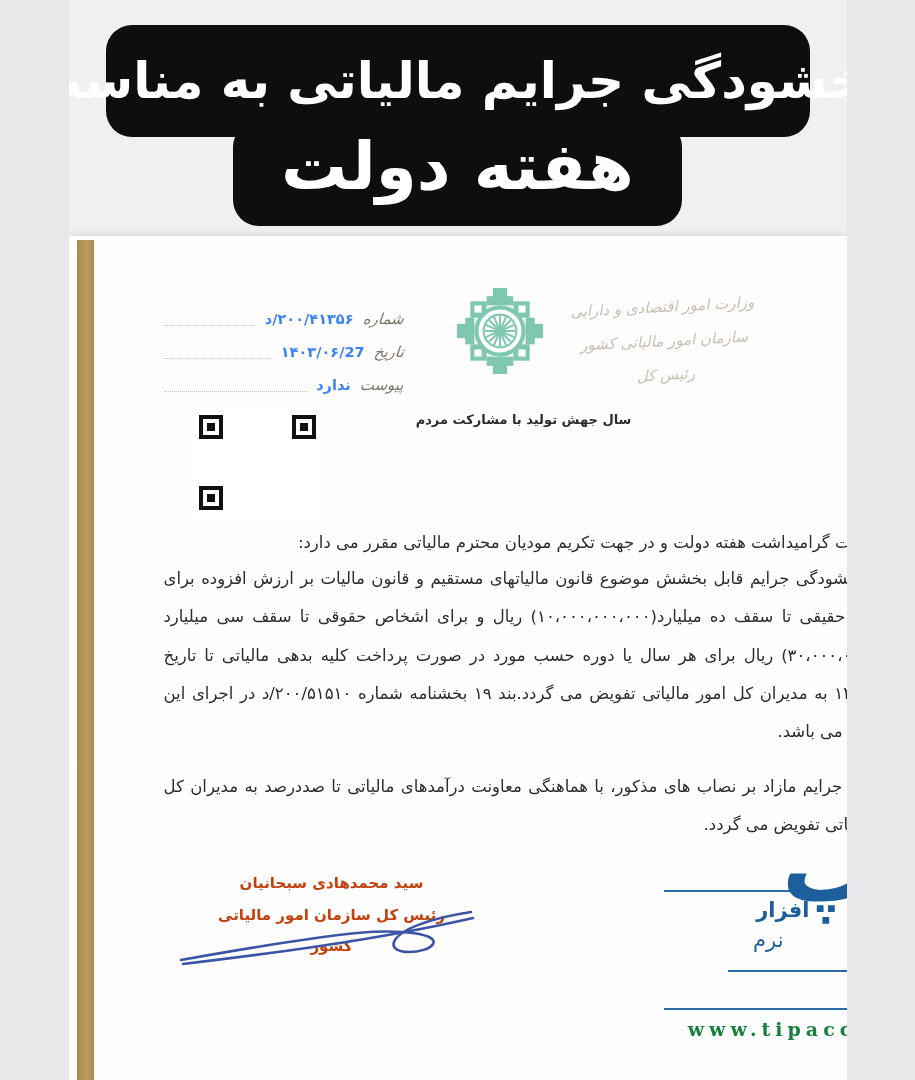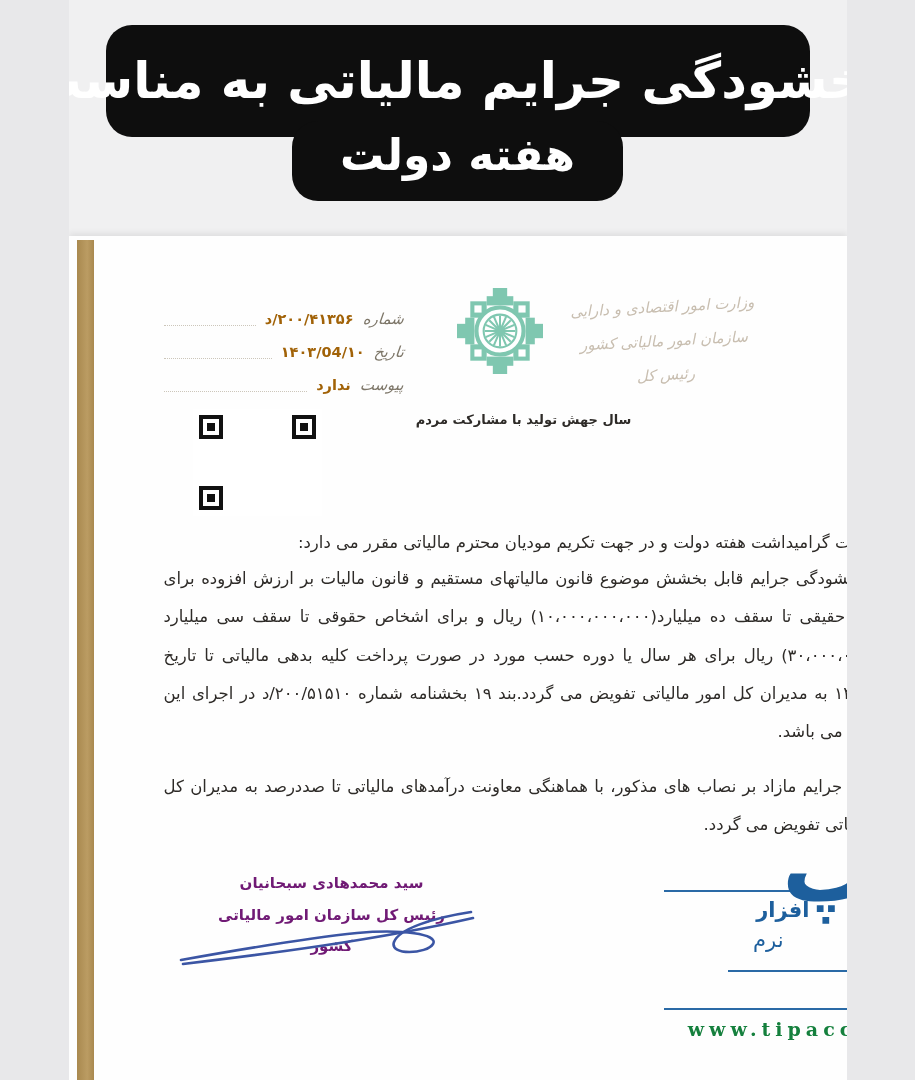--- a/index.html
+++ b/index.html
@@ -5,62 +5,62 @@
   html,body{margin:0;padding:0;}
   body{background:#e8e8ea;font-family:"DejaVu Sans",sans-serif;}
   .frame{position:relative;width:778px;height:1080px;background:#f0f0f1;overflow:hidden;margin:0 auto;}
 
   
   .banner{position:absolute;top:25px;left:37px;right:37px;text-align:center;z-index:5;}
   .banner .blk{background:#0e0e0e;color:#fff;font-weight:bold;}
   .banner .blk1{height:112px;border-radius:26px;display:flex;align-items:center;justify-content:center;
     font-size:50px;white-space:nowrap;letter-spacing:0;}
   .banner .blk2{display:inline-block;margin-top:-16px;padding:10px 48px 22px;border-radius:26px;
-    font-size:44px;line-height:1.1;position:relative;}
+    font-size:66px;line-height:1.1;position:relative;}
 
   
   .page{position:absolute;top:236px;left:0;right:0;bottom:0;background:#fefefe;
     box-shadow:0 -3px 6px rgba(0,0,0,.07);}
   .spine{position:absolute;top:4px;left:8px;width:17px;bottom:0;
     background:linear-gradient(90deg,#a9894f,#bb9c63 60%,#a9894f);}
 
   
   .ministry{position:absolute;top:55px;right:58px;width:250px;text-align:center;
     color:#c8beb0;font-style:italic;font-size:15px;line-height:2.25;letter-spacing:1px;
     transform:rotate(-3deg);direction:rtl;}
   .emblem{position:absolute;top:52px;left:388px;width:86px;height:86px;}
   .center-lines{position:absolute;top:176px;left:330px;width:250px;text-align:center;direction:rtl;color:#2e2b28;}
   .slogan{font-size:13px;font-weight:bold;}
   .besmele{font-size:14.5px;font-weight:bold;margin-top:9px;}
 
   .fields{position:absolute;top:66px;left:95px;width:240px;direction:rtl;}
   .frow{display:flex;align-items:center;gap:9px;height:33px;}
   .flabel{color:#7d7668;font-style:italic;font-size:15px;white-space:nowrap;transform:skewX(-6deg);}
-  .fvalue{color:#a16207;font-weight:600;font-size:14.5px;letter-spacing:.5px;white-space:nowrap;direction:rtl;unicode-bidi:plaintext;}
+  .fvalue{color:#3b82f6;font-weight:600;font-size:14.5px;letter-spacing:.5px;white-space:nowrap;direction:rtl;unicode-bidi:plaintext;}
   .ffill{flex:1;border-bottom:1px dotted #ccc6ba;height:1px;transform:translateY(6px);}
 
   .qr{position:absolute;top:177px;left:128px;width:121px;height:99px;background:#fff;
     background-image:
       repeating-linear-gradient(90deg,#161616 0 5px,#fff 5px 8px,#161616 8px 10px,#fff 10px 16px,#161616 16px 19px,#fff 19px 23px),
       repeating-linear-gradient(0deg,#161616 0 4px,#fff 4px 9px,#161616 9px 12px,#fff 12px 17px);
     background-blend-mode:lighten;outline:4px solid #fff;}
   .finder{position:absolute;width:16px;height:16px;border:4px solid #111;background:#fff;}
   .finder::after{content:"";position:absolute;left:4px;top:4px;width:8px;height:8px;background:#111;}
   .f-tl{top:2px;left:2px}.f-tr{top:2px;right:2px}.f-bl{bottom:2px;left:2px}
 
   
   .content{position:absolute;top:248px;left:95px;width:744px;direction:rtl;color:#2e2b28;}
   .recipient{font-weight:bold;font-size:17.5px;}
   .salam{font-style:italic;font-size:17px;margin-top:15px;transform:skewX(-8deg);width:110px;}
   .intro{font-size:16.5px;margin-top:14px;}
   .para{font-size:16.5px;line-height:2.32;text-align:justify;margin-top:8px;}
 
   
   .sig{position:absolute;top:632px;left:128px;width:270px;text-align:center;direction:rtl;
-    font-weight:bold;font-size:15px;color:#701a75;line-height:2.1;}
+    font-weight:bold;font-size:15px;color:#c2410c;line-height:2.1;}
   .sig-svg{position:absolute;top:662px;left:108px;width:300px;height:76px;}
 
   
   .brand{position:absolute;top:622px;left:595px;width:290px;height:160px;color:#1d5f9d;direction:rtl;}
   .bline{position:absolute;height:2px;background:#2a6aa6;}
   .bl1{top:32px;left:0;right:4px;}
   .bl2{top:112px;left:64px;right:0;}
   .bl3{top:150px;left:0;right:6px;}
   .brand-main{position:absolute;top:-34px;right:2px;font-size:92px;font-weight:bold;line-height:1;}
   .brand-sub1{position:absolute;top:40px;right:144px;font-size:21px;font-weight:bold;}
@@ -129,21 +129,21 @@
     </div>
 
     <div class="fields">
       <div class="frow">
         <span class="flabel">شماره</span>
         <span class="fvalue">۲۰۰/۴۱۳۵۶/د</span>
         <span class="ffill"></span>
       </div>
       <div class="frow">
         <span class="flabel">تاریخ</span>
-        <span class="fvalue">۱۴۰۳/04/۱۰</span>
+        <span class="fvalue">۱۴۰۳/۰۶/27</span>
         <span class="ffill"></span>
       </div>
       <div class="frow">
         <span class="flabel">پیوست</span>
         <span class="fvalue">ندارد</span>
         <span class="ffill"></span>
       </div>
     </div>
 
     <div class="qr">

